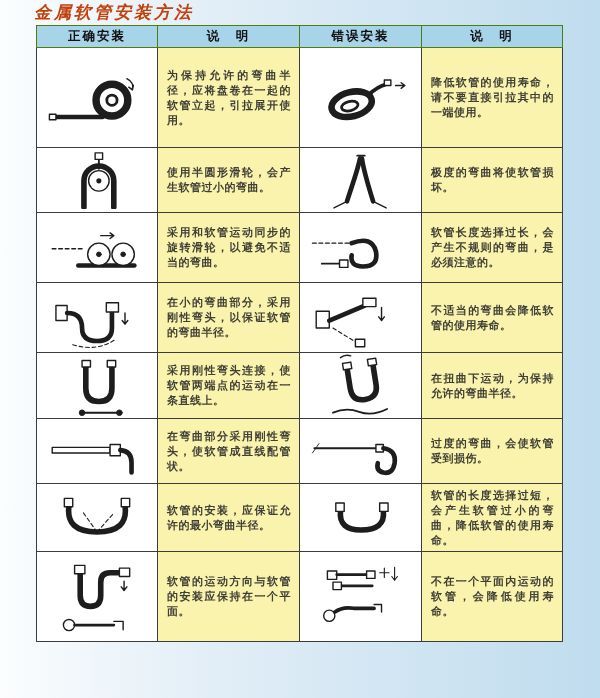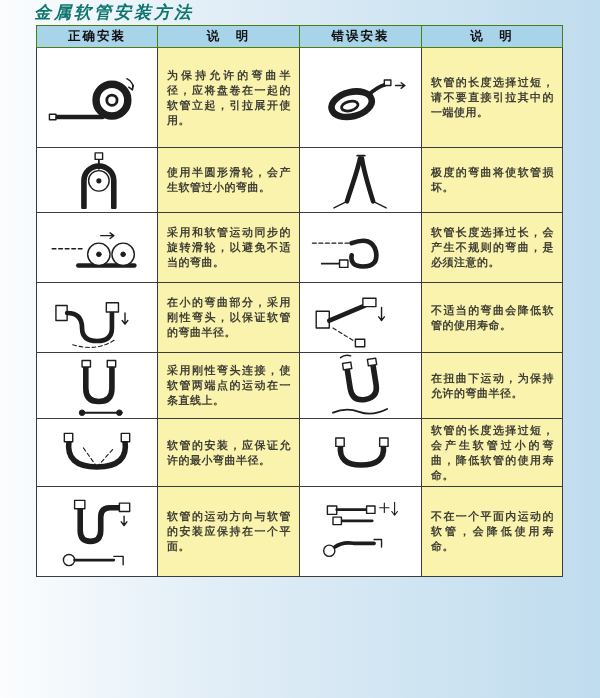--- a/index.html
+++ b/index.html
@@ -6,21 +6,21 @@
   body{
     width:600px;height:698px;position:relative;overflow:hidden;
     background:linear-gradient(90deg,#fbfdfe 0%,#e2eef7 35%,#bfdcee 100%);
     font-family:"Liberation Sans","DejaVu Sans",sans-serif;
     -webkit-font-smoothing:antialiased;
   }
   .page-title{
     position:absolute;left:34px;top:1px;
     font-family:Liberation Mono, monospace;
     font-style:italic;font-weight:bold;font-size:17px;
-    letter-spacing:3px;color:#0f766e;
+    letter-spacing:3px;color:#c2410c;
   }
   table.guide{
     position:absolute;left:36px;top:25px;width:526px;
     border-collapse:collapse;table-layout:fixed;
     border:1px solid #3c3c3c;
   }
   .guide th{
     background:#a8d4ea;border:1px solid #4d7c0f;
     font-size:12.5px;font-weight:bold;color:#111;
     height:21px;letter-spacing:2px;padding:0;text-align:center;
@@ -72,21 +72,21 @@
       <svg viewBox="0 0 120 70">
         <g class="ill">
           <ellipse cx="50" cy="42" rx="22" ry="13" stroke-width="7" transform="rotate(-14 50 42)"></ellipse>
           <ellipse cx="48" cy="44" rx="9" ry="5" stroke-width="3" transform="rotate(-14 48 44)"></ellipse>
           <path d="M68 32 q10 -9 18 -11" stroke-width="4"></path>
           <rect x="85" y="16" width="7" height="6" fill="#fff" stroke-width="1.5"></rect>
           <path d="M97 22 h10 M107 22 l-4 -3 M107 22 l-4 3" stroke-width="1.5"></path>
         </g>
       </svg>
     </td>
-    <td class="desc">软管的长度选择过短，请不要直接引拉其中的一端使用。</td>
+    <td class="desc">降低软管的使用寿命，请不要直接引拉其中的一端使用。</td>
   </tr>
 
   <tr style="height:65px">
     <td class="img">
       <svg viewBox="0 0 120 62">
         <g class="ill">
           <path d="M46 60 V32 A16 16 0 0 1 78 32 V60" stroke-width="6"></path>
           <circle cx="62" cy="32" r="11" stroke-width="1.5" fill="#fff"></circle>
           <circle cx="62" cy="32" r="2" stroke-width="1.5" fill="#1d1d1d"></circle>
           <path d="M62 8 V19" stroke-width="2"></path>
@@ -188,20 +188,43 @@
             <rect x="71" y="8" width="9" height="7" fill="#fff" stroke-width="1.5"></rect>
           </g>
           <path d="M38 5 q5 -4 11 -2" stroke-width="1.5"></path>
           <path d="M30 64 q14 -6 28 -1 q14 5 30 -3" stroke-width="2"></path>
         </g>
       </svg>
     </td>
     <td class="desc">在扭曲下运动，为保持允许的弯曲半径。</td>
   </tr>
 
+  <tr style="height:65px">
+    <td class="img">
+      <svg viewBox="0 0 120 58">
+        <g class="ill">
+          <rect x="12" y="25" width="62" height="6" fill="#fff" stroke-width="1.5"></rect>
+          <rect x="74" y="22" width="11" height="12" fill="#fff" stroke-width="1.5"></rect>
+          <path d="M85 28 q12 1 12 13 V52" stroke-width="5"></path>
+        </g>
+      </svg>
+    </td>
+    <td class="desc">在弯曲部分采用刚性弯头，使软管成直线配管状。</td>
+    <td class="img">
+      <svg viewBox="0 0 120 58">
+        <g class="ill">
+          <path d="M10 26 H80" stroke-width="2"></path>
+          <path d="M15 21 l-7 10" stroke-width="1"></path>
+          <rect x="76" y="22" width="8" height="8" fill="#fff" stroke-width="1.5"></rect>
+          <path d="M84 26 q14 2 12 16 q-2 12 -12 10 q-8 -2 -6 -10" stroke-width="5"></path>
+        </g>
+      </svg>
+    </td>
+    <td class="desc">过度的弯曲，会使软管受到损伤。</td>
+  </tr>
 
   <tr style="height:68px">
     <td class="img">
       <svg viewBox="0 0 120 62">
         <g class="ill">
           <path d="M30 18 q-4 28 30 28 q34 0 30 -28" stroke-width="6"></path>
           <rect x="25" y="10" width="9" height="9" fill="#fff" stroke-width="1.5"></rect>
           <rect x="86" y="10" width="9" height="9" fill="#fff" stroke-width="1.5"></rect>
           <path d="M60 46 L45 25 M60 46 L77 27" stroke-width="1.2" stroke-dasharray="4 3"></path>
         </g>

